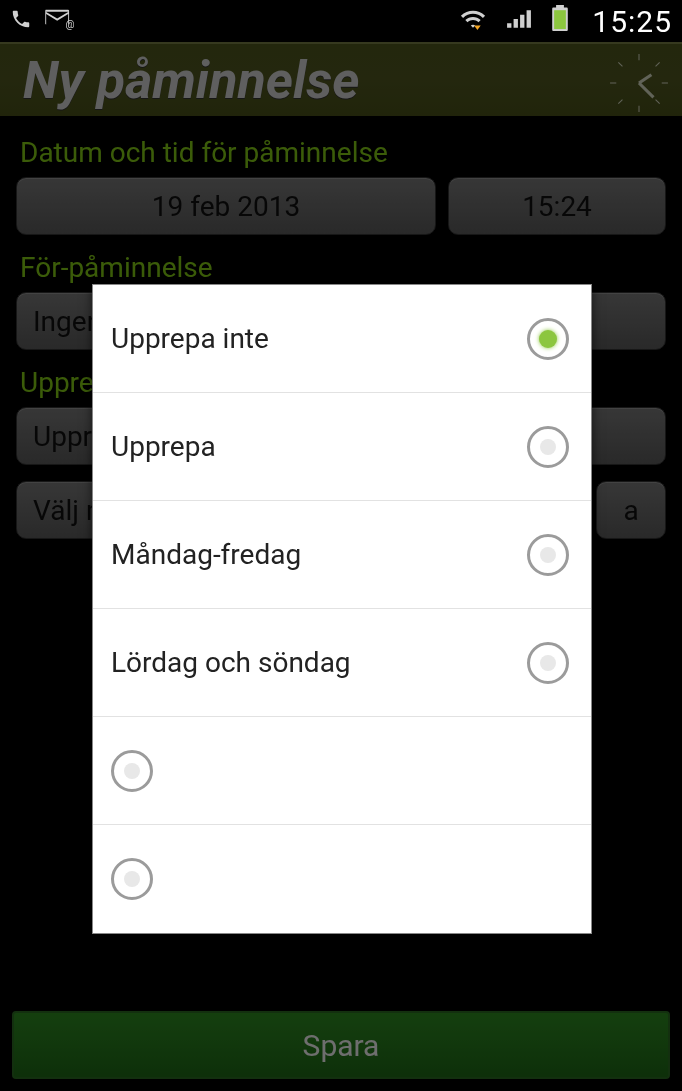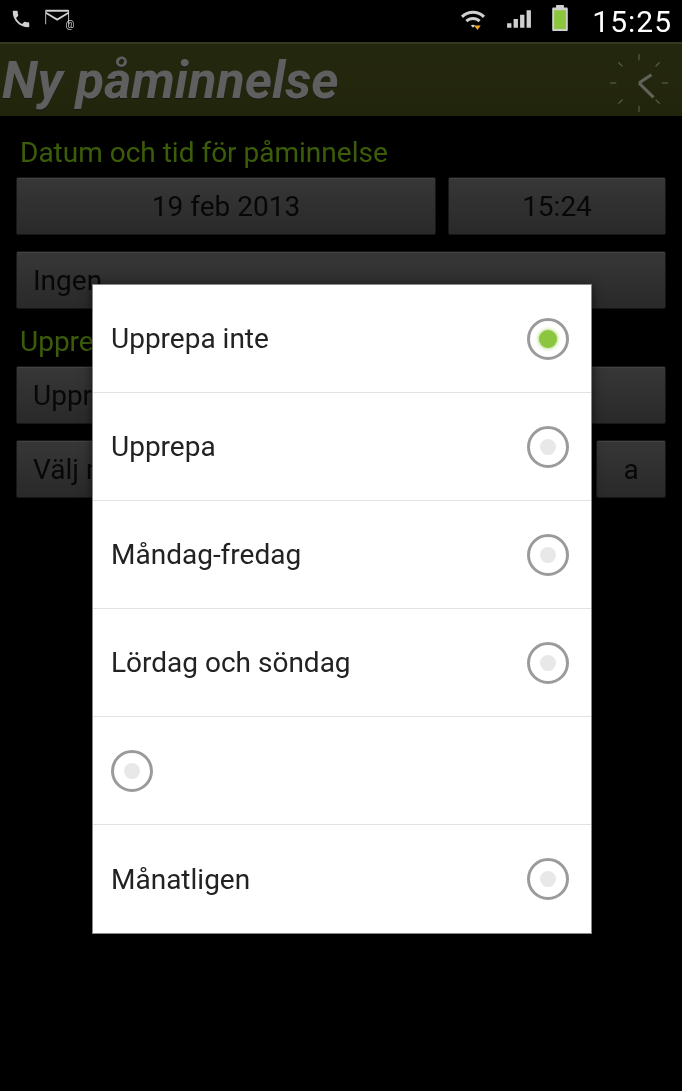--- a/index.html
+++ b/index.html
@@ -5,28 +5,28 @@
   html,body{margin:0;padding:0;width:682px;height:1091px;font-family:Roboto,Arial,sans-serif;background:#000;overflow:hidden;color:#fff}
   *{box-sizing:border-box}
   
   .status{height:42px;background:#000;display:flex;align-items:center;padding:0 10px;font-size:26px}
   .status .left{display:flex;align-items:center;gap:12px}
   .status .spacer{flex:1}
   .status .right{display:flex;align-items:center;gap:19px}
   .status .time{font-size:30px;color:#fff;letter-spacing:1px;margin-left:4px}
   .ico{display:inline-block}
   
-  .titlebar{height:76px;background:linear-gradient(to bottom,#4f571d 0%,#505820 50%,#4a5119 100%);display:flex;align-items:center;padding:0 2px;color:#d0d0d0;position:relative;border-top:2px solid #787f45;border-bottom:2px solid #000}
+  .titlebar{height:76px;background:linear-gradient(to bottom,#4f571d 0%,#505820 50%,#4a5119 100%);display:flex;align-items:center;padding:0 23px;color:#d0d0d0;position:relative;border-top:2px solid #787f45;border-bottom:2px solid #000}
   .titlebar h1{margin:0;font-size:52px;font-weight:700;font-style:italic;color:#d2d2d2;text-shadow:0 1px 0 #333}
   .titlebar .clock{position:absolute;right:12px;top:8px}
   
   .form{padding:14px 16px 0 16px;color:#cfcfcf}
   .label{font-size:28px;color:#84cc16;margin:4px 0 8px 4px}
   .row{display:flex;gap:12px;margin-bottom:16px}
-  .btn{flex:1;height:58px;border-radius:2px;background:linear-gradient(to bottom,#7a7a7a,#5c5c5c);border:1px solid #333;color:#111;font-size:28px;display:flex;align-items:center;justify-content:center;box-shadow:inset 0 1px 0 rgba(255,255,255,.2)}
+  .btn{flex:1;height:58px;border-radius:10px;background:linear-gradient(to bottom,#7a7a7a,#5c5c5c);border:1px solid #333;color:#111;font-size:28px;display:flex;align-items:center;justify-content:center;box-shadow:inset 0 1px 0 rgba(255,255,255,.2)}
   .btn.small{flex:0 0 218px}
   .save{position:absolute;left:12px;right:12px;bottom:12px;height:68px;border:2px solid #2c6b23;border-radius:4px;background:linear-gradient(to bottom,#2e8c21,#1f6a17);display:flex;align-items:center;justify-content:center;font-size:30px;color:#f3f3f3}
   
   .scrim{position:absolute;inset:0;background:rgba(0,0,0,.55)}
   .dialog{position:absolute;left:92px;top:242px;width:500px;background:#fff;border:1px solid #888;box-shadow:0 2px 10px rgba(0,0,0,.6)}
   .opt{height:108px;border-bottom:1px solid #e2e2e2;display:flex;align-items:center;padding:0 22px 0 18px;color:#222;font-size:28px}
   .opt:last-child{border-bottom:none}
   .opt .txt{flex:1}
   .radio{width:42px;height:42px;border-radius:50%;border:3px solid #9b9b9b;display:flex;align-items:center;justify-content:center;background:#fff}
   .radio.checked::after{content:"";width:18px;height:18px;border-radius:50%;background:#8cc63f;box-shadow:0 0 4px #8cc63f}
@@ -101,20 +101,21 @@
     <div class="label">Datum och tid för påminnelse</div>
     <div class="row">
       <div class="btn">
           <span>19 feb 2013</span>
         </div>
       <div class="btn small">
           <span>15:24</span>
         </div>
     </div>
 
+    <div class="label">För-påminnelse</div>
     <div class="row">
       <div class="btn" style="justify-content:flex-start;padding-left:16px">
           <span>Ingen</span>
         </div>
     </div>
 
     <div class="label">Upprepa</div>
     <div class="row">
       <div class="btn" style="justify-content:flex-start;padding-left:16px">
           <span>Upprepa inte</span>
@@ -124,20 +125,23 @@
     <div class="row">
       <div class="btn" style="justify-content:flex-start;padding-left:16px">
           <span>Välj memo</span>
         </div>
       <div class="btn" style="flex:0 0 70px">
           <span>a</span>
         </div>
     </div>
   </div>
 
+  <div class="save">
+    <span>Spara</span>
+  </div>
 
   <div class="scrim"></div>
 
   <div class="dialog">
     <div class="opt">
       <span class="txt">Upprepa inte</span>
       <span class="radio checked"></span>
     </div>
     <div class="opt">
       <span class="txt">Upprepa</span>
@@ -148,17 +152,16 @@
       <span class="radio"></span>
     </div>
     <div class="opt">
       <span class="txt">Lördag och söndag</span>
       <span class="radio"></span>
     </div>
     <div class="opt">
       <span class="radio"></span>
     </div>
     <div class="opt">
-      <span class="txt">Månatligen</span>
       <span class="radio"></span>
     </div>
   </div>
 </div>
 
 </body></html>

